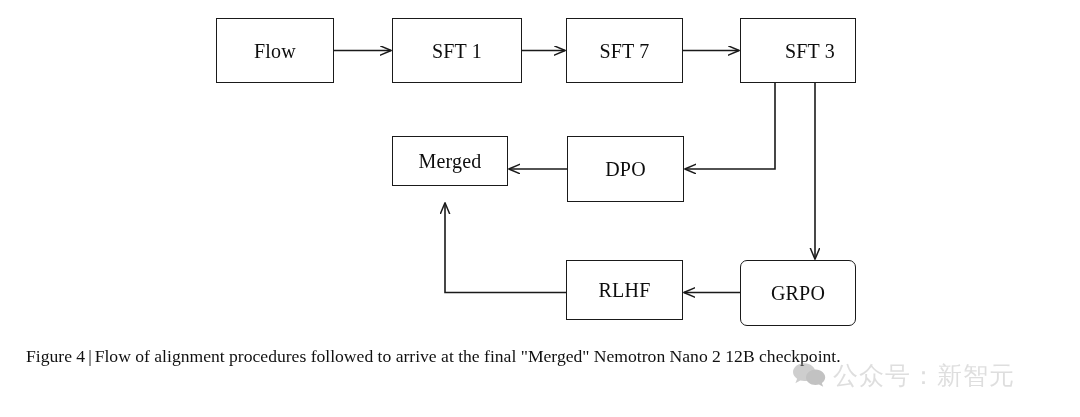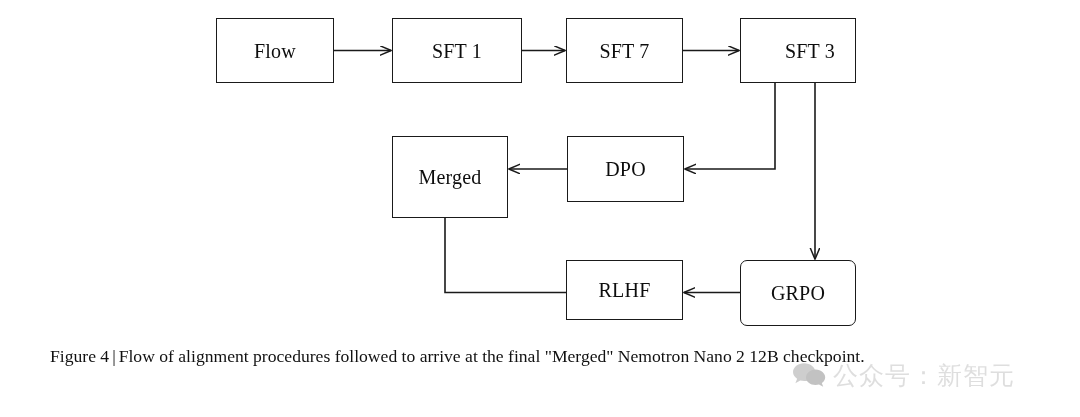--- a/index.html
+++ b/index.html
@@ -58,21 +58,20 @@
   #caption {
     position: absolute;
     left: 26px;
     top: 344px;
     width: 1030px;
     font-family: "Liberation Serif", "DejaVu Serif", serif;
     font-size: 17.6px;
     line-height: 25px;
     color: #111111;
     text-align: left;
-    margin-left: 24px;
   }
   #caption .cap-sep {
     padding: 0 3px;
   }
 
   
   #watermark {
     position: absolute;
     left: 792px;
     top: 362px;
@@ -139,21 +138,21 @@
   </div>
 
   <div class="node-box" style="left:566px; top:18px; width:117px; height:65px;">
     <span class="node-label">SFT 7</span>
   </div>
 
   <div class="node-box" style="left:740px; top:18px; width:116px; height:65px;padding-left:24px;">
     <span class="node-label">SFT 3</span>
   </div>
 
-  <div class="node-box" style="left:392px; top:136px; width:116px; height:82px;">
+  <div class="node-box" style="left:392px; top:136px; width:116px; height:50px;">
     <span class="node-label">Merged</span>
   </div>
 
   <div class="node-box" style="left:567px; top:136px; width:117px; height:66px;text-align:right;">
     <span class="node-label">DPO</span>
   </div>
 
   <div class="node-box" style="left:566px; top:260px; width:117px; height:60px;">
     <span class="node-label">RLHF</span>
   </div>

